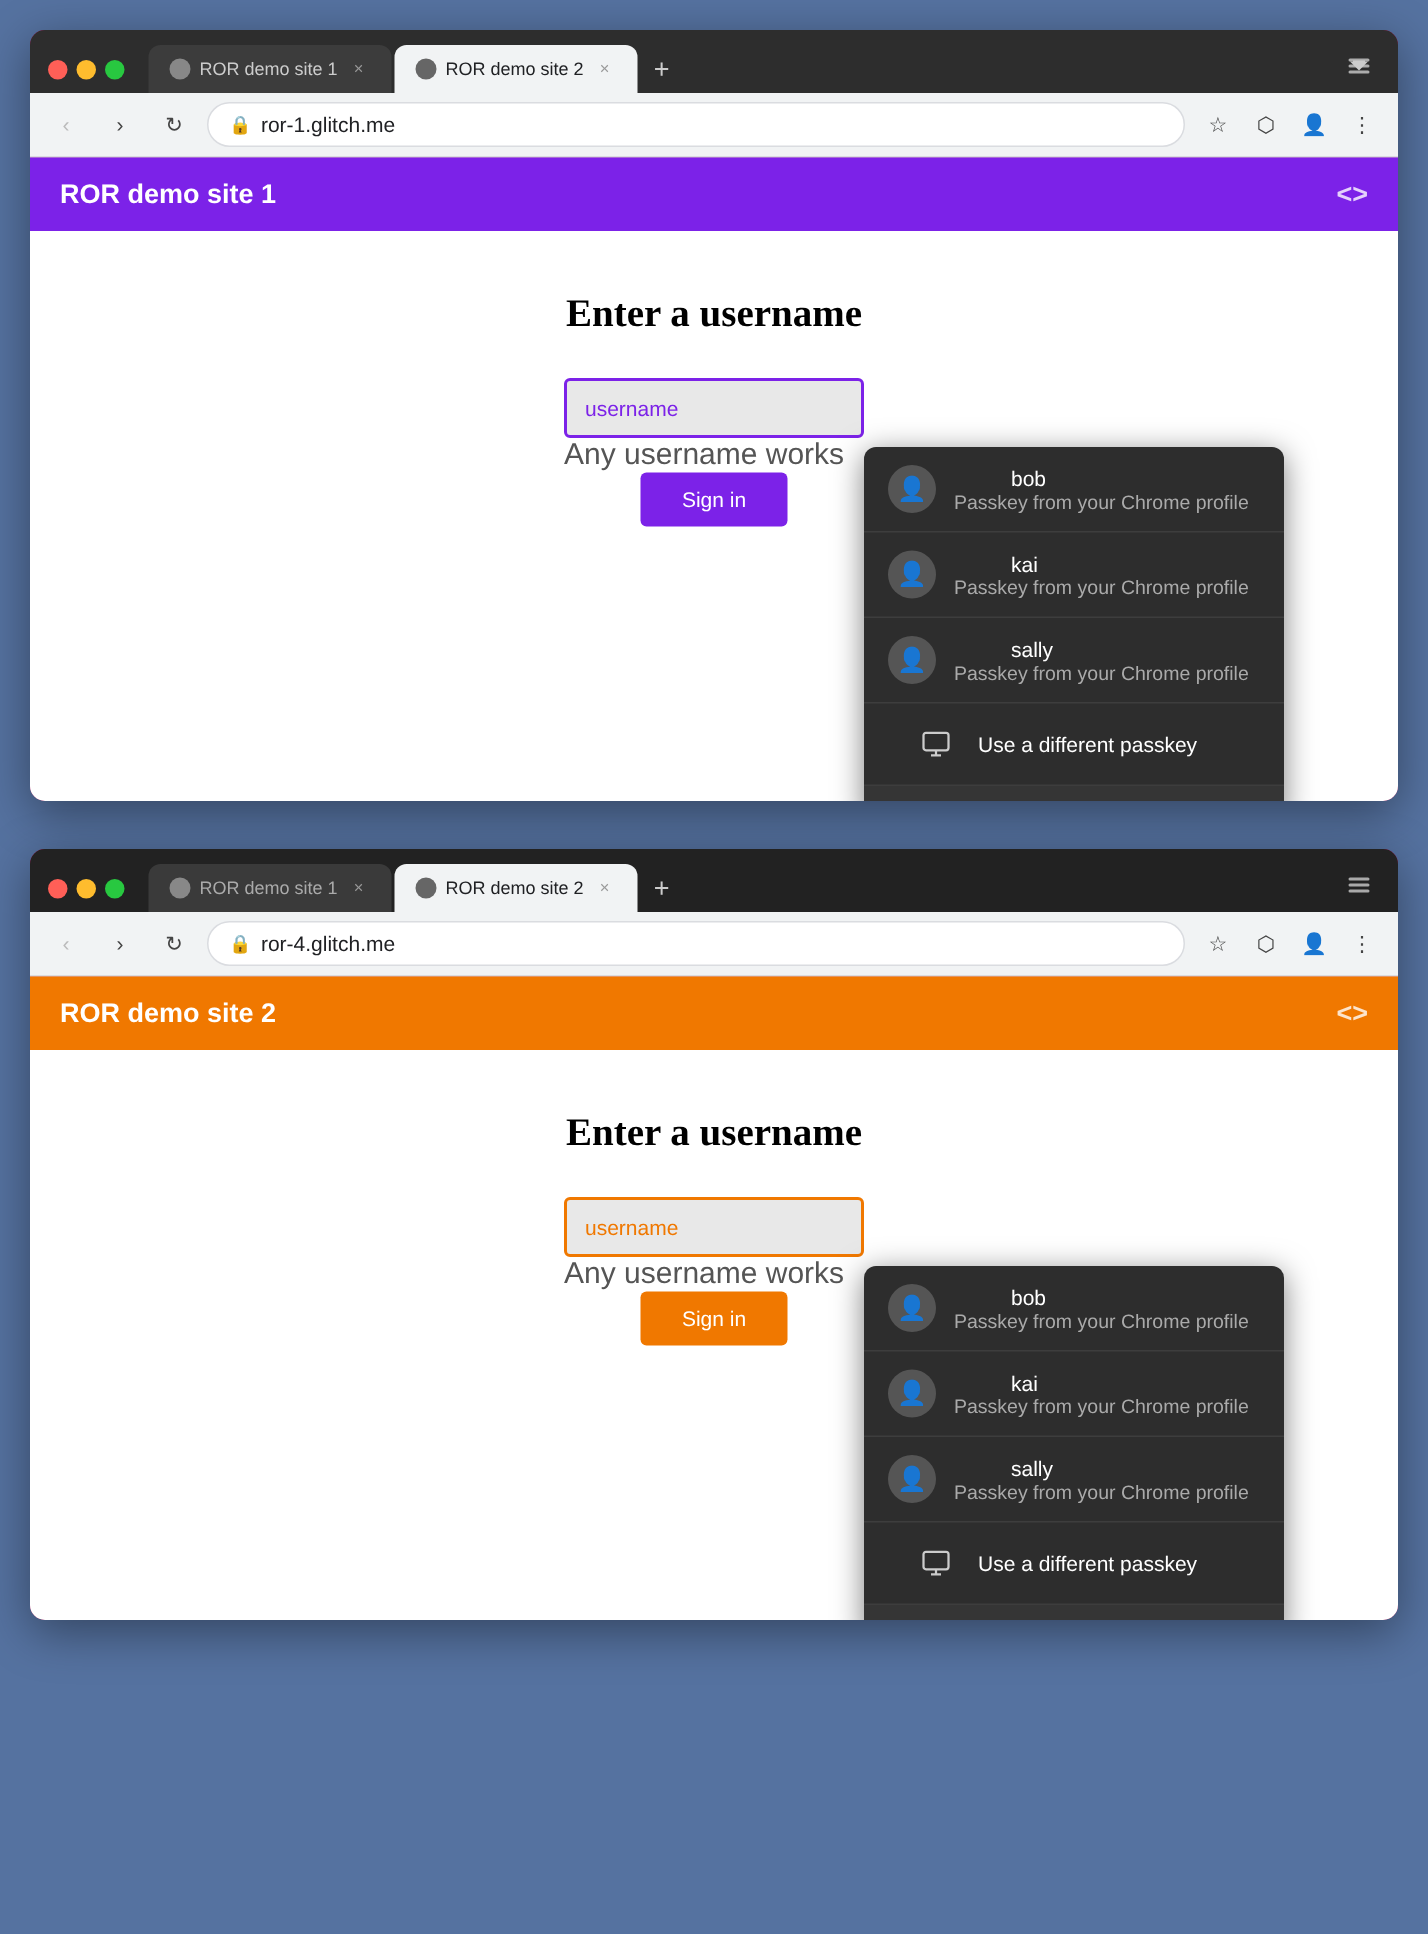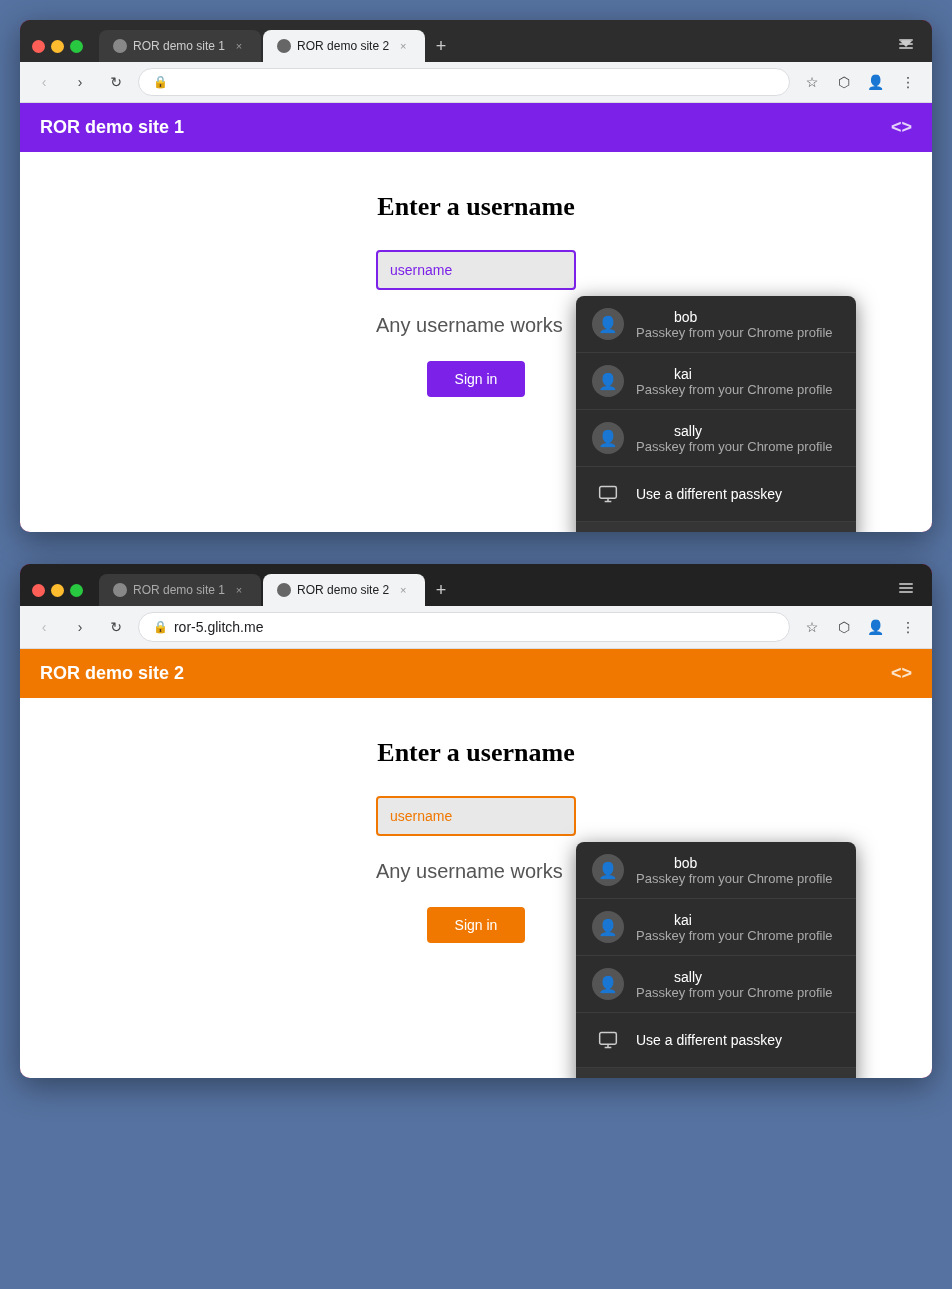--- a/index.html
+++ b/index.html
@@ -218,21 +218,21 @@
       font-weight: 700;
       color: #000;
       margin-bottom: 28px;
       font-family: Liberation Serif, serif;
     }
 
     .form-area {
       display: flex;
       flex-direction: column;
       align-items: center;
-      gap: 24px;
+      gap: 0;
       position: relative;
     }
 
     .username-input-wrapper {
       position: relative;
     }
 
     .username-input {
       width: 200px;
       padding: 10px 12px;
@@ -325,21 +325,21 @@
 
     .passkey-sub {
       color: #aaa;
       font-size: 13px;
     }
 
     .passkey-action {
       display: flex;
       align-items: center;
       gap: 12px;
-      padding: 11px 16px;
+      padding: 11px 32px;
       cursor: pointer;
       border-bottom: 1px solid rgba(255,255,255,0.08);
     }
 
     .passkey-action-icon {
       width: 32px;
       height: 32px;
       display: flex;
       align-items: center;
       justify-content: center;
@@ -440,20 +440,21 @@
       </div>
     </div>
   </div>
 
   <div class="navbar">
     <div class="nav-btn disabled">‹</div>
     <div class="nav-btn">›</div>
     <div class="nav-btn">↻</div>
     <div class="address-bar">
       <span class="address-bar-icon">🔒</span>
+      <span class="address-text">ror-1.glitch.me</span>
     </div>
     <div class="nav-actions">
       <div class="nav-btn">☆</div>
       <div class="nav-btn">⬡</div>
       <div class="nav-btn">👤</div>
       <div class="nav-btn">⋮</div>
     </div>
   </div>
 
   <div class="site-header-purple">
@@ -552,21 +553,21 @@
       </div>
     </div>
   </div>
 
   <div class="navbar">
     <div class="nav-btn disabled">‹</div>
     <div class="nav-btn">›</div>
     <div class="nav-btn">↻</div>
     <div class="address-bar">
       <span class="address-bar-icon">🔒</span>
-      <span class="address-text">ror-5.glitch.me</span>
+      <span class="address-text">ror-4.glitch.me</span>
     </div>
     <div class="nav-actions">
       <div class="nav-btn">☆</div>
       <div class="nav-btn">⬡</div>
       <div class="nav-btn">👤</div>
       <div class="nav-btn">⋮</div>
     </div>
   </div>
 
   <div class="site-header-orange">

